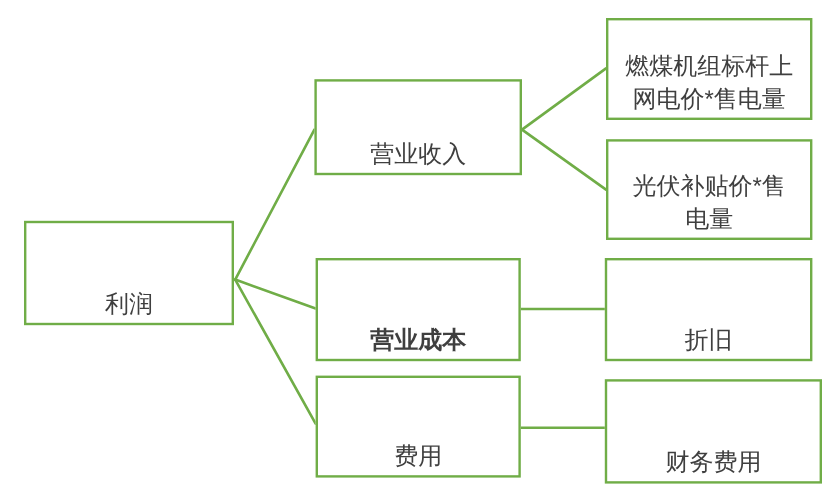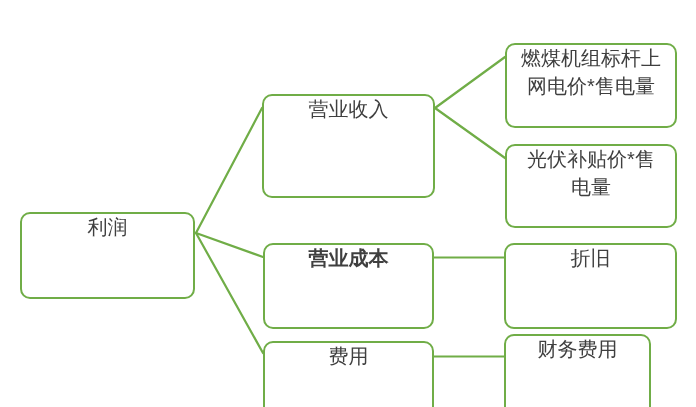--- a/index.html
+++ b/index.html
@@ -31,25 +31,24 @@
     stroke: var(--accent);
     stroke-width: 2.2;
     stroke-linecap: round;
     fill: none;
   }
   .node {
     position: absolute;
     box-sizing: border-box;
     background: var(--background);
     border: 2.2px solid var(--accent);
-    border-radius: 10px;
+    border-radius: 0;
     display: flex;
-    align-items: flex-start;
+    align-items: flex-end;
     justify-content: center;
-    margin-top: 28px;
   }
   .node-label {
     display: block;
     text-align: center;
     color: var(--text-color);
     font-size: 20px;
     line-height: 1.38;
     white-space: pre-line;
     padding: 0 6px;
   }
@@ -66,21 +65,21 @@
     <line x1="435" y1="108" x2="505" y2="57"></line>
     <line x1="435" y1="108" x2="505" y2="158"></line>
     <line x1="434" y1="257.5" x2="504" y2="257.5"></line>
     <line x1="434" y1="356.5" x2="504" y2="356.5"></line>
   </svg>
 
   <div class="node" style="left:20px;  top:184px; width:175px; height:87px;">
     <span class="node-label">利润</span>
   </div>
 
-  <div class="node" style="left:262px; top:66px;  width:173px; height:104px;">
+  <div class="node" style="left:262px; top:66px;  width:173px; height:80px;">
     <span class="node-label">营业收入</span>
   </div>
 
   <div class="node" style="left:263px; top:215px; width:171px; height:86px;font-weight:bold;">
     <span class="node-label">营业成本</span>
   </div>
 
   <div class="node" style="left:263px; top:313px; width:171px; height:85px;">
     <span class="node-label">费用</span>
   </div>
@@ -92,17 +91,17 @@
 
   <div class="node" style="left:504px; top:215px; width:173px; height:86px;">
     <span class="node-label">折旧</span>
   </div>
 
   <div class="node" style="left:505px; top:116px; width:172px; height:84px;">
     <span class="node-label">光伏补贴价*售
 电量</span>
   </div>
 
-  <div class="node" style="left:504px; top:306px; width:147px; height:87px;">
+  <div class="node" style="left:504px; top:316px; width:181px; height:87px;">
     <span class="node-label">财务费用</span>
   </div>
 
 </div>
 
 </body></html>

